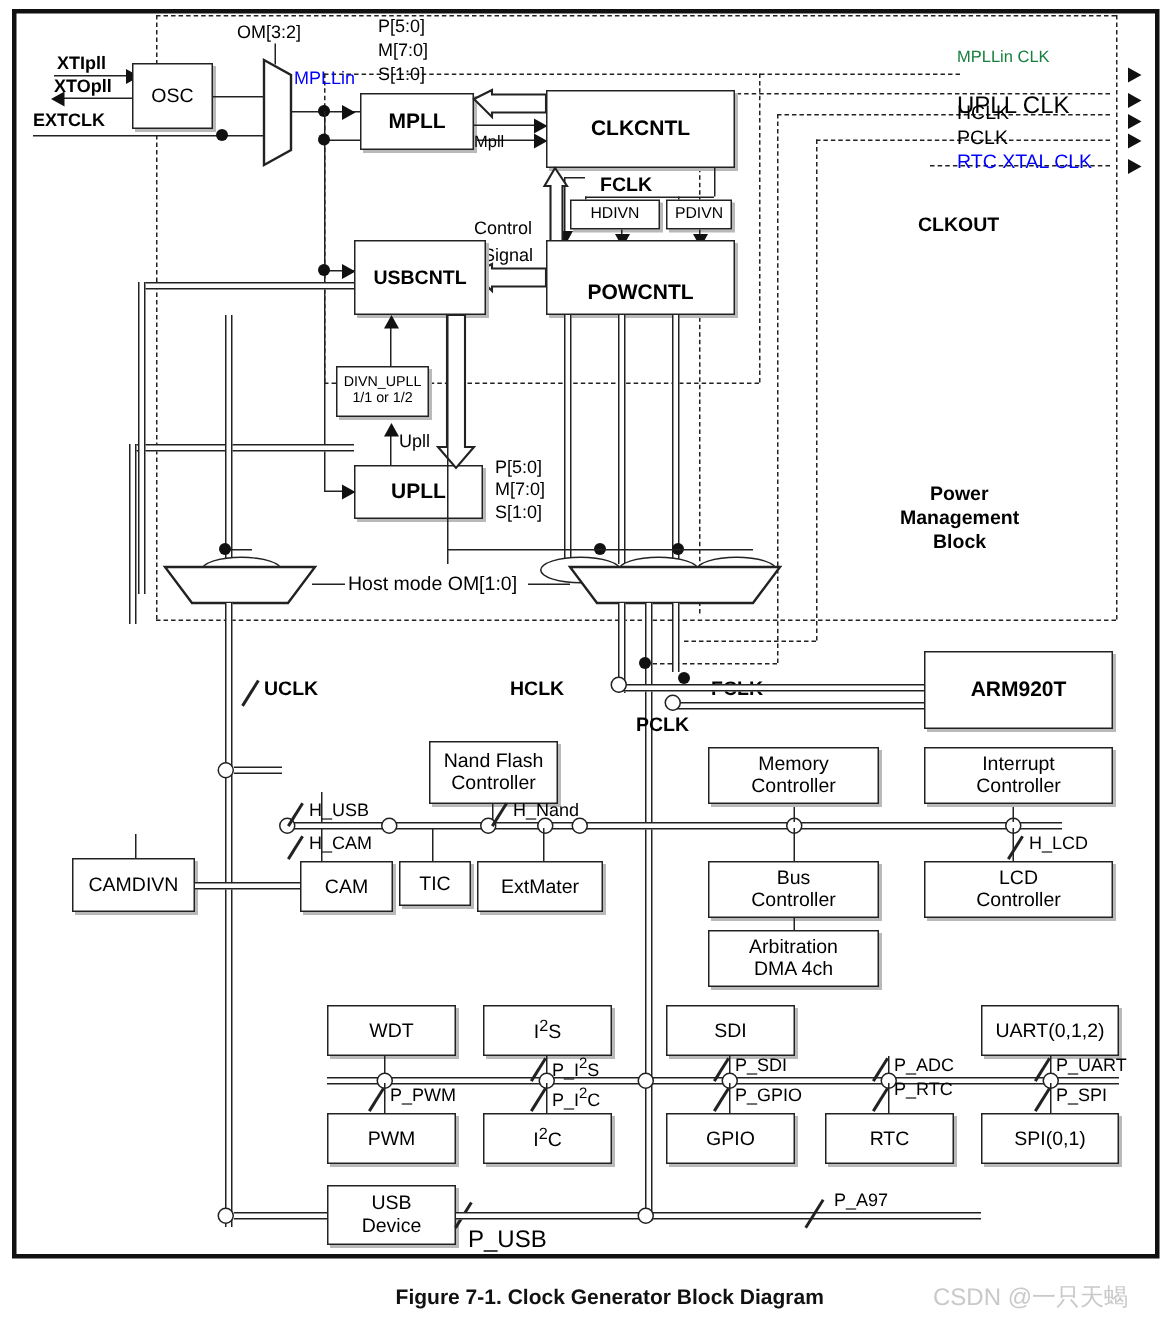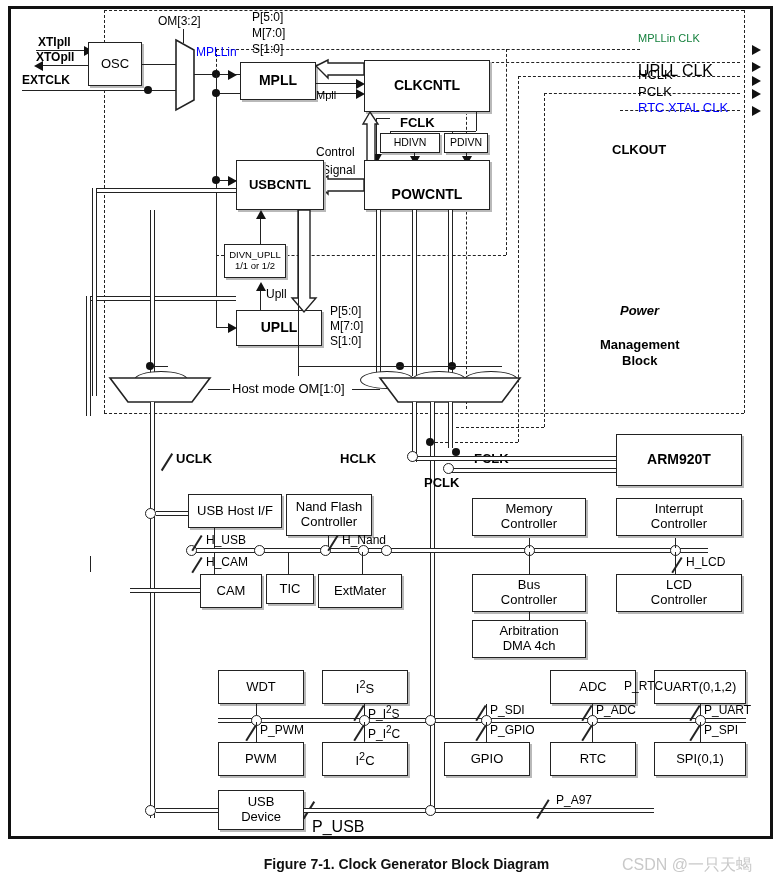--- a/index.html
+++ b/index.html
@@ -191,21 +191,21 @@
   <div class="vline" style="left:216px;top:184px;height:144px;"></div>
   <div class="hline" style="left:216px;top:327px;width:16px;"></div>
   <div class="arrow-r" style="left:228px;top:322.5px;"></div>
 
   <div class="bus-h" style="left:86px;top:296px;width:150px;"></div>
   <div class="bus-v" style="left:86px;top:296px;height:120px;"></div>
   <div class="bus-h" style="left:92px;top:188px;width:144px;"></div>
   <div class="bus-v" style="left:92px;top:188px;height:208px;"></div>
 
   <div class="lbl b" style="left:612px;top:143px;font-size:13px;">CLKOUT</div>
-  <div class="lbl b" style="left:620px;top:304px;font-size:13px;font-style:italic;">Power</div>
+  <div class="lbl b" style="left:620px;top:322px;font-size:13px;">Power</div>
   <div class="lbl b" style="left:600px;top:338px;font-size:13px;">Management</div>
   <div class="lbl b" style="left:622px;top:354px;font-size:13px;">Block</div>
 
   <div class="lbl" style="left:638px;top:32px;font-size:11px;color:#15803d;">MPLLin CLK</div>
   <div class="lbl" style="left:638px;top:50px;font-size:16px;margin-top:12px;">UPLL CLK</div>
   <div class="lbl" style="left:638px;top:68px;font-size:13px;">HCLK</div>
   <div class="lbl" style="left:638px;top:85px;font-size:13px;">PCLK</div>
   <div class="lbl" style="left:638px;top:101px;font-size:13px;color:#0000ff;">RTC XTAL CLK</div>
 
   <div class="arrow-r" style="left:752px;top:44.5px;"></div>
@@ -263,23 +263,20 @@
   <div class="bus-h" style="left:448px;top:468px;width:168px;"></div>
   <div class="ring" style="left:443px;top:463px;"></div>
 
   <div class="blk bold" style="left:616px;top:434px;width:126px;height:52px;font-size:14px;">
     <span>ARM920T</span>
   </div>
 
   <div class="ring" style="left:145px;top:508px;"></div>
   <div class="bus-h" style="left:156px;top:511px;width:32px;"></div>
 
-  <div class="blk" style="left:188px;top:494px;width:94px;height:34px;font-size:13px;">
-    <span>USB Host I/F</span>
-  </div>
   <div class="blk" style="left:286px;top:494px;width:86px;height:42px;font-size:13px;flex-direction:column;">
     <span>Nand Flash</span>
     <span>Controller</span>
   </div>
 
   <div class="bus-h" style="left:188px;top:548px;width:520px;"></div>
 
   <div class="vline" style="left:214px;top:528px;height:20px;"></div>
   <div class="vline" style="left:328px;top:536px;height:12px;"></div>
 
@@ -301,20 +298,23 @@
   <div class="lbl" style="left:686px;top:556px;font-size:12px;">H_LCD</div>
 
   <div class="vline" style="left:214px;top:552px;height:22px;"></div>
   <div class="vline" style="left:288px;top:552px;height:22px;"></div>
   <div class="vline" style="left:362px;top:552px;height:22px;"></div>
   <div class="vline" style="left:529px;top:536px;height:12px;"></div>
   <div class="vline" style="left:675px;top:536px;height:12px;"></div>
   <div class="vline" style="left:529px;top:552px;height:22px;"></div>
   <div class="vline" style="left:675px;top:552px;height:22px;"></div>
 
+  <div class="blk" style="left:48px;top:572px;width:82px;height:36px;font-size:13px;">
+    <span>CAMDIVN</span>
+  </div>
   <div class="bus-h" style="left:130px;top:588px;width:70px;"></div>
   <div class="vline" style="left:90px;top:556px;height:16px;"></div>
 
   <div class="blk" style="left:200px;top:574px;width:62px;height:34px;font-size:13px;">
     <span>CAM</span>
   </div>
   <div class="blk" style="left:266px;top:574px;width:48px;height:30px;font-size:13px;">
     <span>TIC</span>
   </div>
   <div class="blk" style="left:318px;top:574px;width:84px;height:34px;font-size:13px;">
@@ -342,22 +342,22 @@
     <span>Arbitration</span>
     <span>DMA 4ch</span>
   </div>
 
   <div class="blk" style="left:218px;top:670px;width:86px;height:34px;font-size:13px;">
     <span>WDT</span>
   </div>
   <div class="blk" style="left:322px;top:670px;width:86px;height:34px;font-size:13px;">
     <span>I<sup>2</sup>S</span>
   </div>
-  <div class="blk" style="left:550px;top:670px;width:86px;height:34px;font-size:13px;">
-    <span>ADC</span>
+  <div class="blk" style="left:444px;top:670px;width:86px;height:34px;font-size:13px;">
+    <span>SDI</span>
   </div>
   <div class="blk" style="left:654px;top:670px;width:92px;height:34px;font-size:13px;">
     <span>UART(0,1,2)</span>
   </div>
 
   <div class="bus-h" style="left:218px;top:718px;width:528px;"></div>
 
   <div class="vline" style="left:256px;top:704px;height:14px;"></div>
   <div class="vline" style="left:364px;top:704px;height:14px;"></div>
   <div class="vline" style="left:486px;top:704px;height:14px;"></div>
@@ -380,21 +380,21 @@
   <div class="slash" style="left:694px;top:704px;height:18px;"></div>
   <div class="lbl" style="left:704px;top:704px;font-size:12px;">P_UART</div>
 
   <div class="slash" style="left:250px;top:724px;height:18px;"></div>
   <div class="lbl" style="left:260px;top:724px;font-size:12px;">P_PWM</div>
   <div class="slash" style="left:358px;top:724px;height:18px;"></div>
   <div class="lbl" style="left:368px;top:724px;font-size:12px;">P_I<sup>2</sup>C</div>
   <div class="slash" style="left:480px;top:724px;height:18px;"></div>
   <div class="lbl" style="left:490px;top:724px;font-size:12px;">P_GPIO</div>
   <div class="slash" style="left:586px;top:724px;height:18px;"></div>
-  <div class="lbl" style="left:596px;top:680px;font-size:12px;margin-left:28px;">P_RTC</div>
+  <div class="lbl" style="left:596px;top:720px;font-size:12px;">P_RTC</div>
   <div class="slash" style="left:694px;top:724px;height:18px;"></div>
   <div class="lbl" style="left:704px;top:724px;font-size:12px;">P_SPI</div>
 
   <div class="vline" style="left:256px;top:722px;height:20px;"></div>
   <div class="vline" style="left:364px;top:722px;height:20px;"></div>
   <div class="vline" style="left:486px;top:722px;height:20px;"></div>
   <div class="vline" style="left:592px;top:722px;height:20px;"></div>
   <div class="vline" style="left:700px;top:722px;height:20px;"></div>
 
   <div class="blk" style="left:218px;top:742px;width:86px;height:34px;font-size:13px;">

